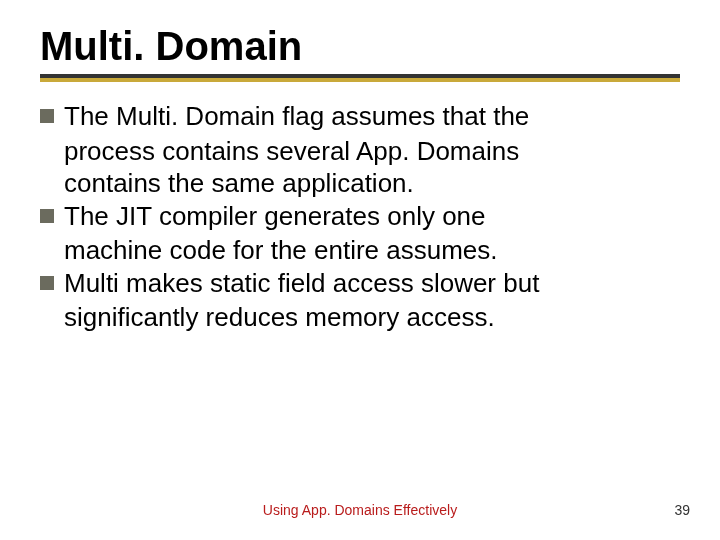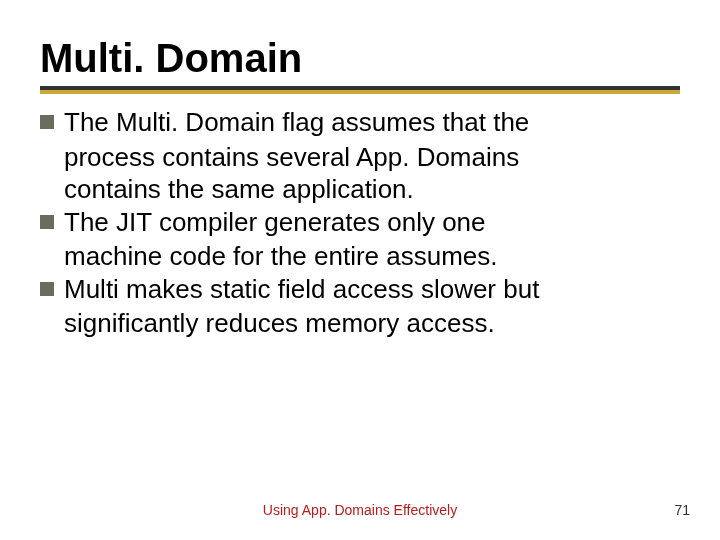--- a/index.html
+++ b/index.html
@@ -1,21 +1,21 @@
 <!DOCTYPE html>
 <html><head>
 <meta charset="utf-8">
 <style>
   * { margin: 0; padding: 0; box-sizing: border-box; }
   html, body { width: 720px; height: 540px; background: #fff; font-family: "Comic Sans MS", "Comic Sans", cursive, sans-serif; color: #000; }
-  .slide { width: 720px; height: 540px; position: relative; padding: 36px 40px 0 40px; }
+  .slide { width: 720px; height: 540px; position: relative; padding: 24px 40px 0 40px; }
   .title { font-size: 40px; font-weight: bold; line-height: 1.1; }
   .rule-dark { height: 4px; background: #333; margin-top: 6px; }
   .rule-gold { height: 4px; background: #c9a93a; }
-  .content { margin-top: 12px; }
+  .content { margin-top: 18px; }
   .bullet { display: flex; align-items: flex-start; margin-bottom: 2px; }
   .bullet .sq { width: 14px; height: 14px; background: #6b6b5e; margin-top: 9px; margin-right: 10px; flex-shrink: 0; }
   .bullet .text { font-size: 26px; line-height: 1.25; }
   .cont { margin-left: 24px; font-size: 26px; line-height: 1.25; }
   .footer { position: absolute; bottom: 22px; left: 0; width: 720px; text-align: center; font-family: Arial, sans-serif; font-size: 14px; color: #b91c1c; }
   .pagenum { position: absolute; bottom: 22px; right: 30px; font-family: Arial, sans-serif; font-size: 14px; color: #333; }
 </style>
 </head>
 <body>
 
@@ -39,14 +39,14 @@
     <div class="cont">machine code for the entire assumes.</div>
 
     <div class="bullet">
       <div class="sq"></div>
       <div class="text">Multi makes static field access slower but</div>
     </div>
     <div class="cont">significantly reduces memory access.</div>
   </div>
 
   <div class="footer">Using App. Domains Effectively</div>
-  <div class="pagenum">71</div>
+  <div class="pagenum">39</div>
 </div>
 
 </body></html>

